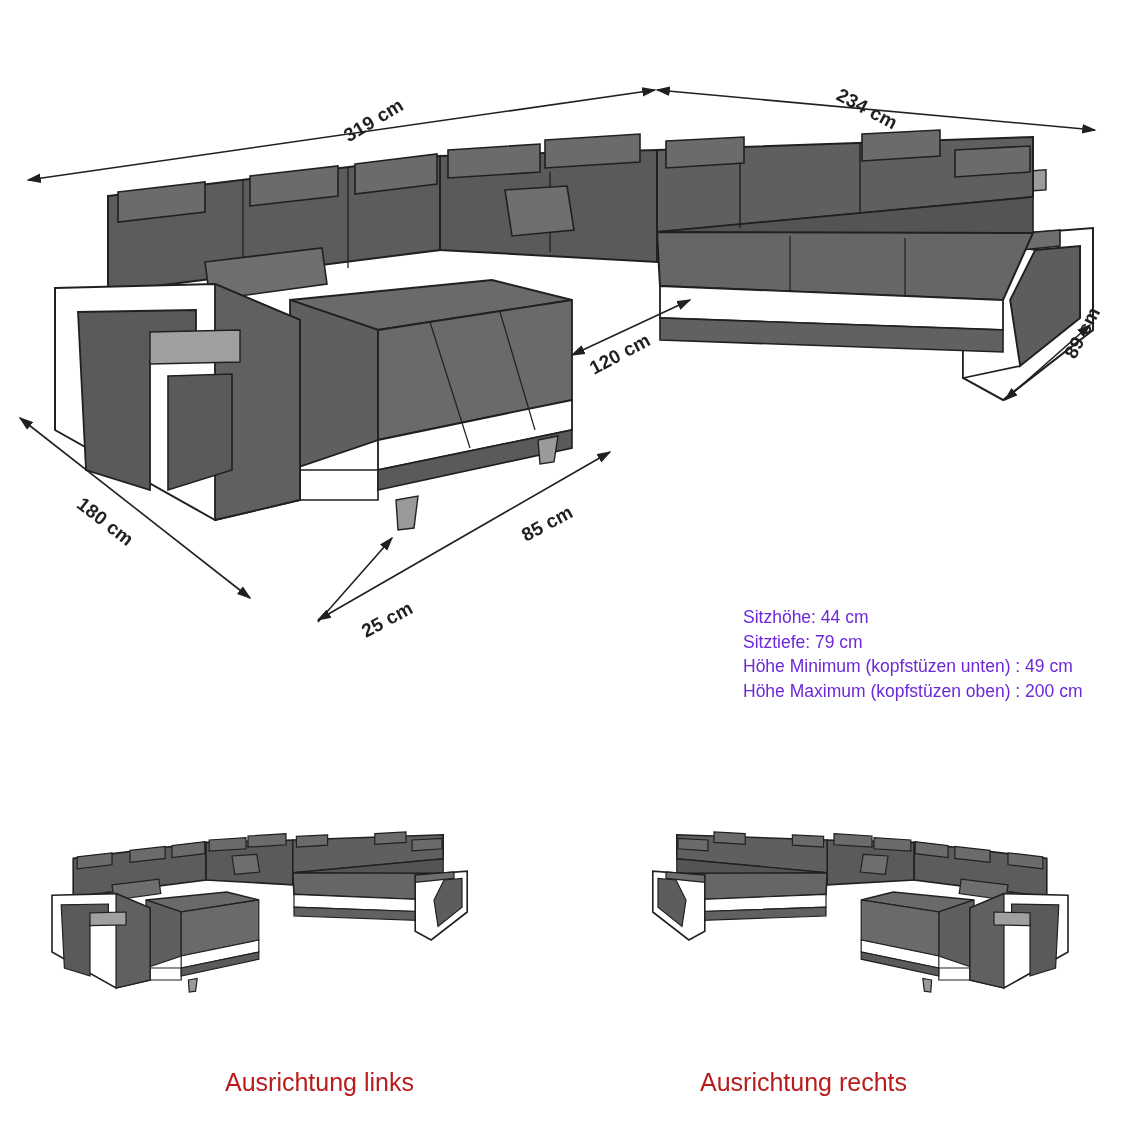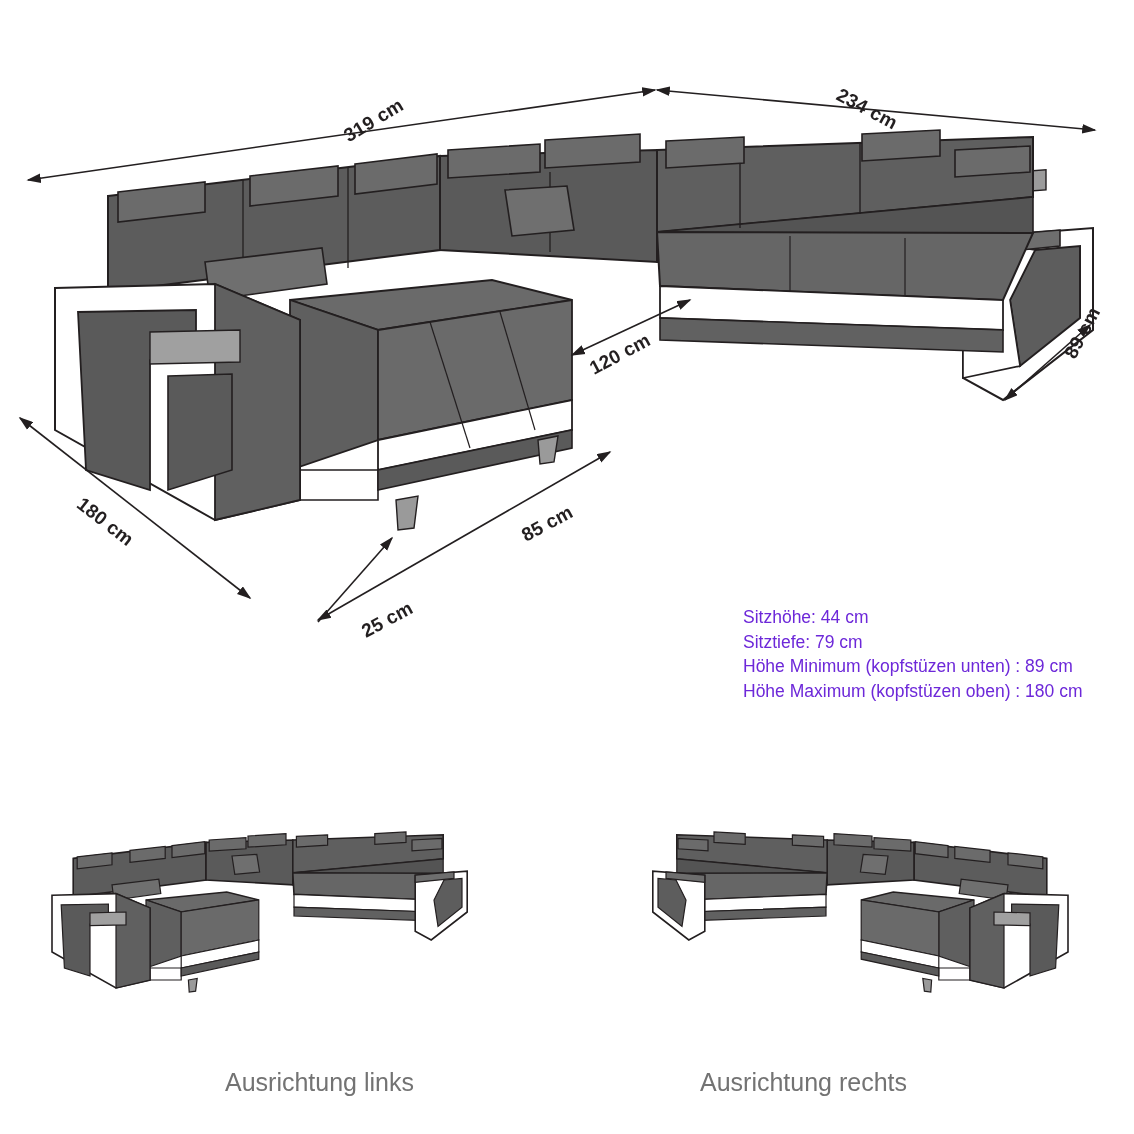--- a/index.html
+++ b/index.html
@@ -52,21 +52,21 @@
     top: 605px;
     font-size: 17.5px;
     line-height: 24.5px;
     color: #6d28d9;
     margin-left: 15px;
   }
   .specs div { white-space: nowrap; }
   .caption {
     position: absolute;
     font-size: 25px;
-    color: #737373;
+    color: #b91c1c;
     white-space: nowrap;
   }
   .caption.left { left: 225px; top: 1068px; }
   .caption.right { left: 700px; top: 1068px; text-align: center; }
 </style>
 </head>
 <body>
 
 <div class="stage">
 
@@ -252,20 +252,20 @@
 
   <div class="dimlabel" style="left:86px; top:493px; transform: rotate(38deg); transform-origin: left top;">180 cm</div>
 
   <div class="dimlabel rot-neg-s" style="left:518px; top:527px;">85 cm</div>
 
   <div class="dimlabel rot-neg-s" style="left:358px; top:623px;">25 cm</div>
 
   <div class="specs">
     <div>Sitzhöhe: 44 cm</div>
     <div>Sitztiefe: 79 cm</div>
-    <div>Höhe Minimum (kopfstüzen unten) : 89 cm</div>
-    <div>Höhe Maximum (kopfstüzen oben) : 180 cm</div>
+    <div>Höhe Minimum (kopfstüzen unten) : 49 cm</div>
+    <div>Höhe Maximum (kopfstüzen oben) : 200 cm</div>
   </div>
 
   <div class="caption left">Ausrichtung links</div>
   <div class="caption right">Ausrichtung rechts</div>
 
 </div>
 
 </body></html>

